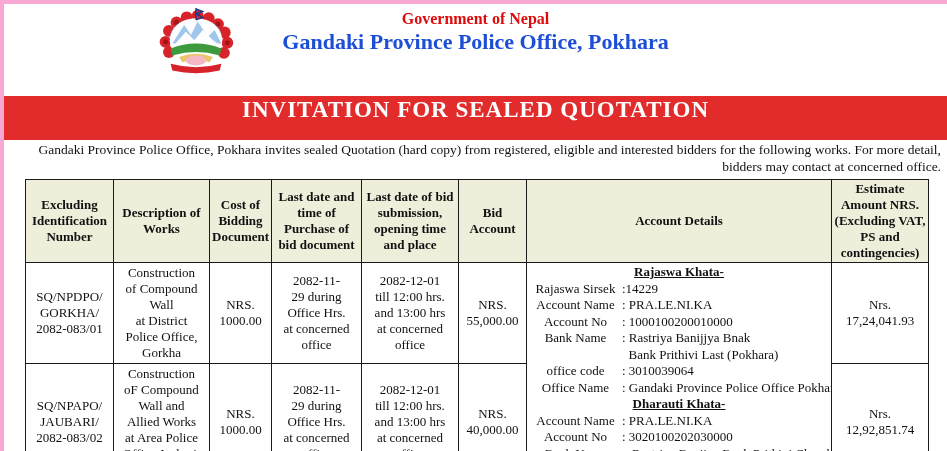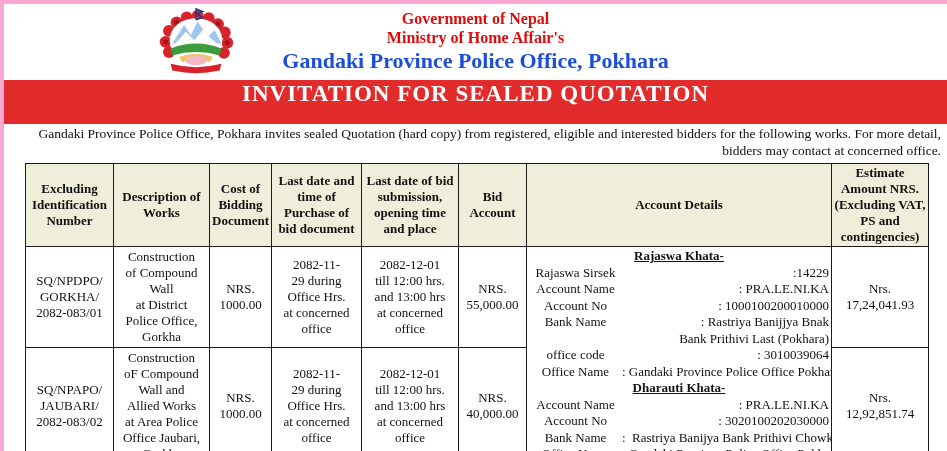--- a/index.html
+++ b/index.html
@@ -14,21 +14,21 @@
   }
   
   .masthead{position:relative;text-align:center;padding-top:5px;height:69px;}
   .logo{position:absolute;left:148px;top:4px;width:88px;height:66px;}
   .t-small{font-size:16px;font-weight:bold;color:#dd0b0b;line-height:19px;}
   .t-big{font-size:22px;font-weight:bold;color:#1d4ed8;line-height:27px;}
   
   .banner{
     background:#e22b2b;color:#fff;text-align:center;
     font-size:23px;font-weight:bold;letter-spacing:1px;
-    height:44px;line-height:28px;margin-top:2px;
+    height:44px;line-height:28px;margin-top:18px;
   }
   .dateline{text-align:center;font-size:13px;margin-top:3px;}
   .intro{font-size:13.5px;line-height:17px;margin:1px 6px 0 8px;text-align:right;}
   
   table.quote{
     border-collapse:collapse;
     margin:4px 0 0 21px;
     table-layout:fixed;
     width:903px;
   }
@@ -46,21 +46,21 @@
     height:73px;
   }
   .pre{white-space:pre-line;}
   tr.r1 td{height:97px;}
   tr.r2 td{height:101px;}
   td.acct{
     text-align:left;vertical-align:top;
     padding:2px 2px 2px 6px;font-size:13.5px;line-height:16.5px;
   }
   .acct-title{font-weight:bold;text-decoration:underline;}
-  .acct-line{display:flex;justify-content:space-between;}
+  .acct-line{display:flex;}
   .acct-label{min-width:93px;white-space:pre;}
   .acct-value{white-space:pre;}
 </style>
 </head>
 <body>
 
 <div class="page">
 
   <div class="masthead">
     <svg class="logo" viewBox="0 0 100 78" xmlns="http://www.w3.org/2000/svg">
@@ -92,21 +92,20 @@
       <path d="M24,44 L38,28 L48,38 L58,26 L70,38 L78,44 Z" fill="#ffffff"></path>
       <path d="M20,48 Q50,36 80,48 L78,56 Q50,48 22,56 Z" fill="#3d9b3d"></path>
       <path d="M30,58 Q50,50 70,58 L66,64 Q50,58 34,64 Z" fill="#e9c66a"></path>
       <ellipse cx="50" cy="62" rx="12" ry="6" fill="#f3b8c4"></ellipse>
 
       <path d="M50,0 L50,14 M50,1 L58,4 L50,7 L58,11 L50,14" stroke="#1b3d8f" stroke-width="1.6" fill="#d8232a"></path>
 
       <path d="M20,66 Q50,74 80,66 L78,74 Q50,80 22,74 Z" fill="#d8232a"></path>
     </svg>
     <div class="t-small">Government of Nepal</div>
-    <div class="t-small">Ministry of Home Affair's</div>
     <div class="t-big">Gandaki Province Police Office, Pokhara</div>
   </div>
 
   <div class="banner">INVITATION FOR SEALED QUOTATION</div>
 
 
   <div class="intro">Gandaki Province Police Office, Pokhara invites sealed Quotation (hard copy) from registered, eligible and interested bidders for the following works. For more detail, bidders may contact at concerned office.</div>
 
   <table class="quote">
     <colgroup>

